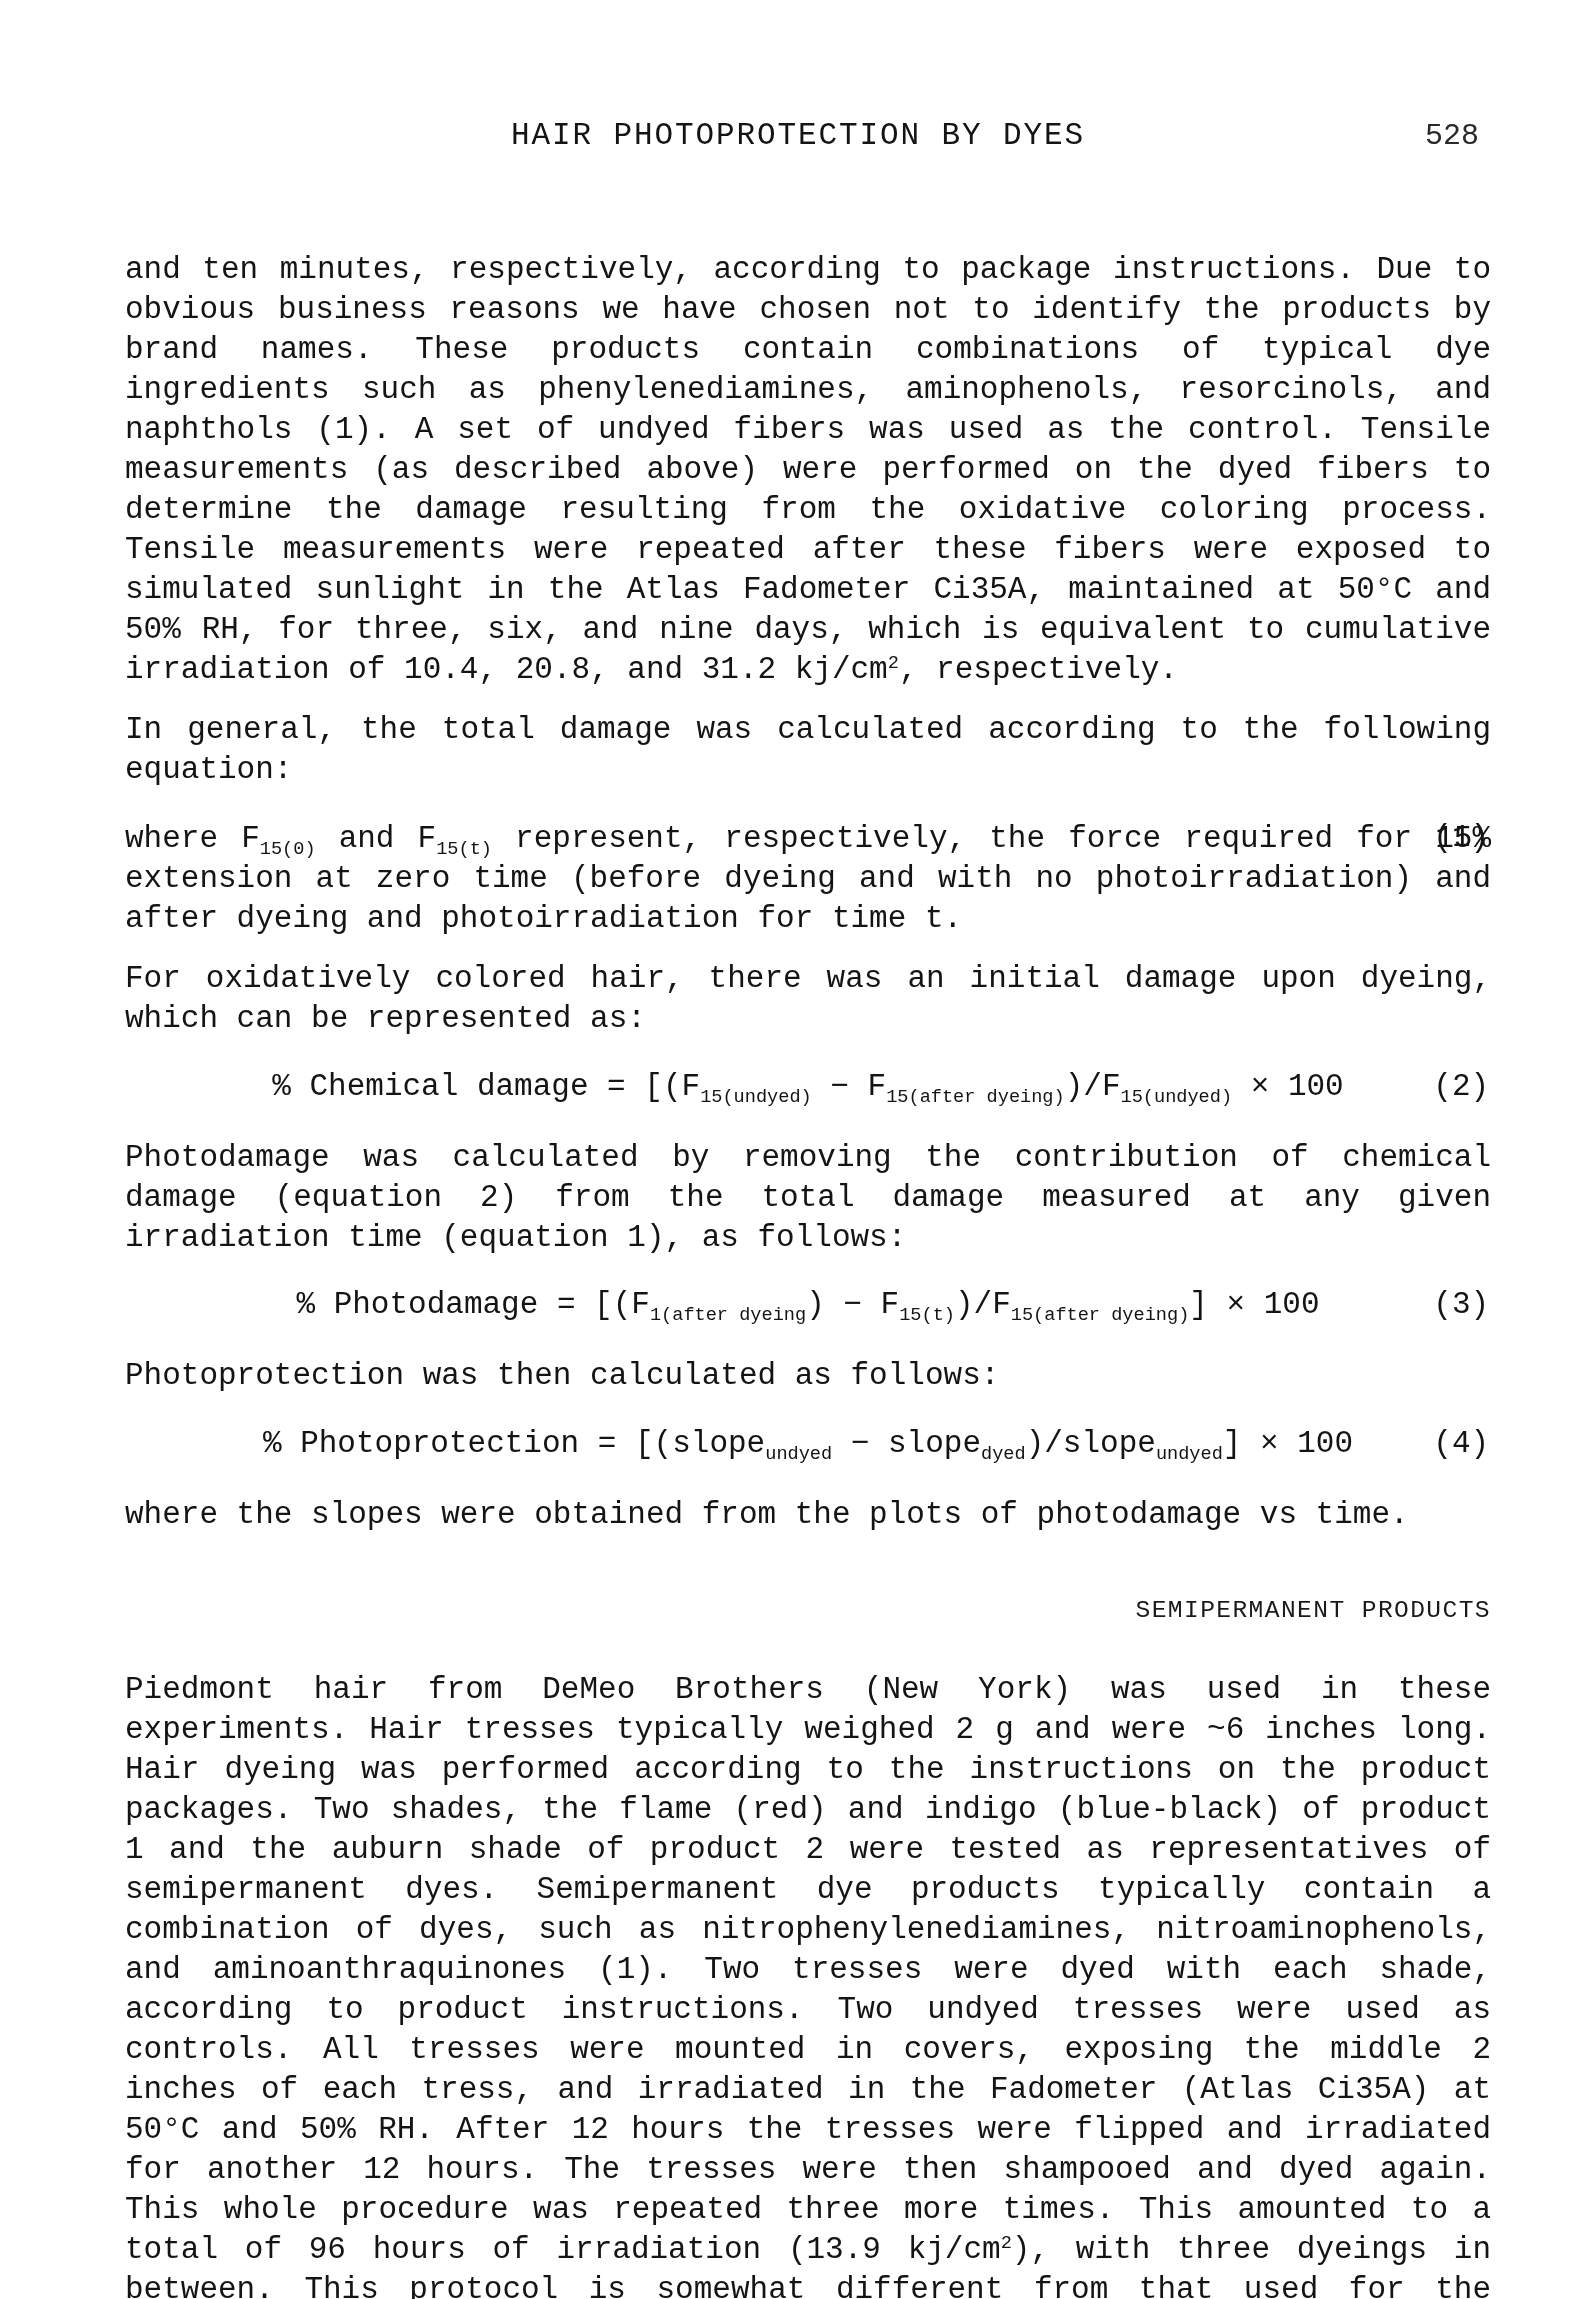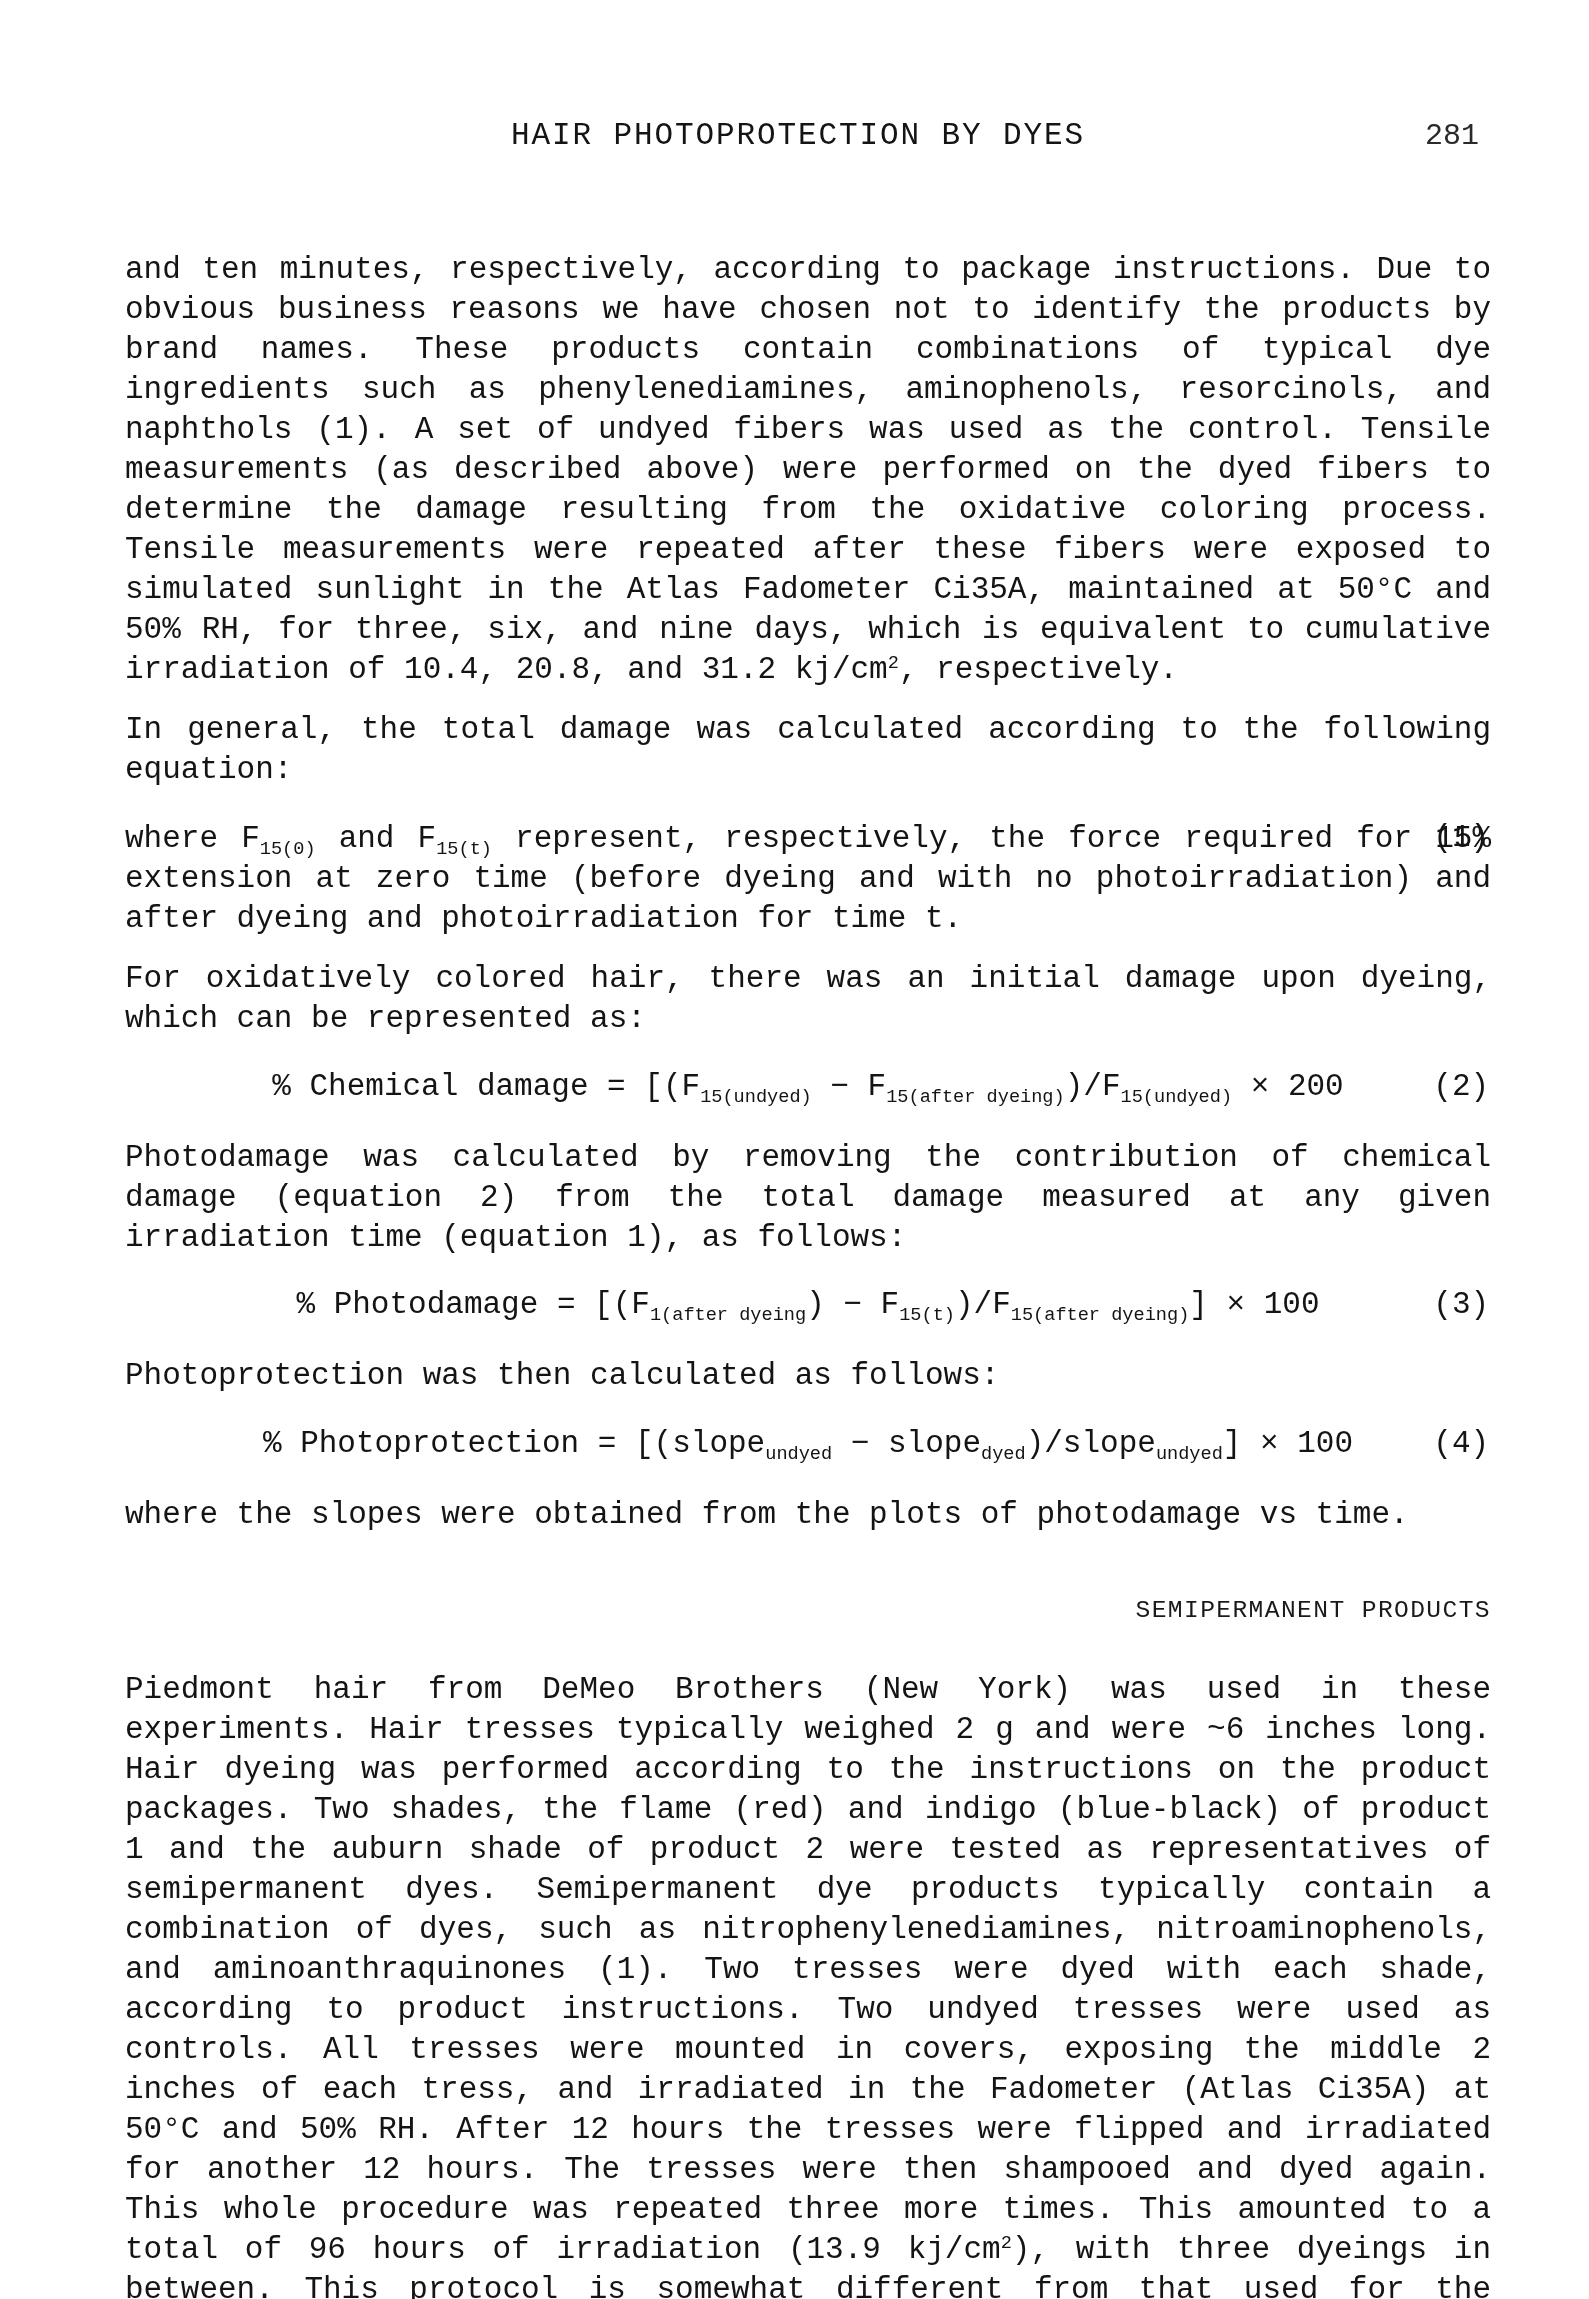--- a/index.html
+++ b/index.html
@@ -37,39 +37,39 @@
     margin:62px 0 45px 0;text-align:right;color:#1a1a1a;
   }
 </style>
 </head>
 <body>
 
 <div class="page">
 
   <div class="running-head">
     <div class="running-title">HAIR PHOTOPROTECTION BY DYES</div>
-    <div class="page-number">281</div>
+    <div class="page-number">528</div>
   </div>
 
   <div class="content">
 
     <p><span>and ten minutes, respectively, according to package instructions. Due to obvious business reasons we have chosen not to identify the products by brand names. These products contain combinations of typical dye ingredients such as phenylenediamines, aminophenols, resorcinols, and naphthols (1). A set of undyed fibers was used as the control. Tensile measurements (as described above) were performed on the dyed fibers to determine the damage resulting from the oxidative coloring process. Tensile measurements were repeated after these fibers were exposed to simulated sunlight in the Atlas Fadometer Ci35A, maintained at 50°C and 50% RH, for three, six, and nine days, which is equivalent to cumulative irradiation of 10.4, 20.8, and 31.2 kj/cm</span><sup>2</sup><span>, respectively.</span></p>
 
     <p>In general, the total damage was calculated according to the following equation:</p>
 
     <div class="equation">
       <span class="eq-num">(1)</span>
     </div>
 
     <p><span>where F</span><sub>15(0)</sub><span> and F</span><sub>15(t)</sub><span> represent, respectively, the force required for 15% extension at zero time (before dyeing and with no photoirradiation) and after dyeing and photoirradiation for time t.</span></p>
 
     <p>For oxidatively colored hair, there was an initial damage upon dyeing, which can be represented as:</p>
 
     <div class="equation">
-      <span><span>% Chemical damage = [(F</span><sub>15(undyed)</sub><span> − F</span><sub>15(after dyeing)</sub><span>)/F</span><sub>15(undyed)</sub><span> × 200</span></span>
+      <span><span>% Chemical damage = [(F</span><sub>15(undyed)</sub><span> − F</span><sub>15(after dyeing)</sub><span>)/F</span><sub>15(undyed)</sub><span> × 100</span></span>
       <span class="eq-num">(2)</span>
     </div>
 
     <p>Photodamage was calculated by removing the contribution of chemical damage (equation 2) from the total damage measured at any given irradiation time (equation 1), as follows:</p>
 
     <div class="equation">
       <span><span>% Photodamage = [(F</span><sub>1(after dyeing</sub><span>) − F</span><sub>15(t)</sub><span>)/F</span><sub>15(after dyeing)</sub><span>] × 100</span></span>
       <span class="eq-num">(3)</span>
     </div>
 

